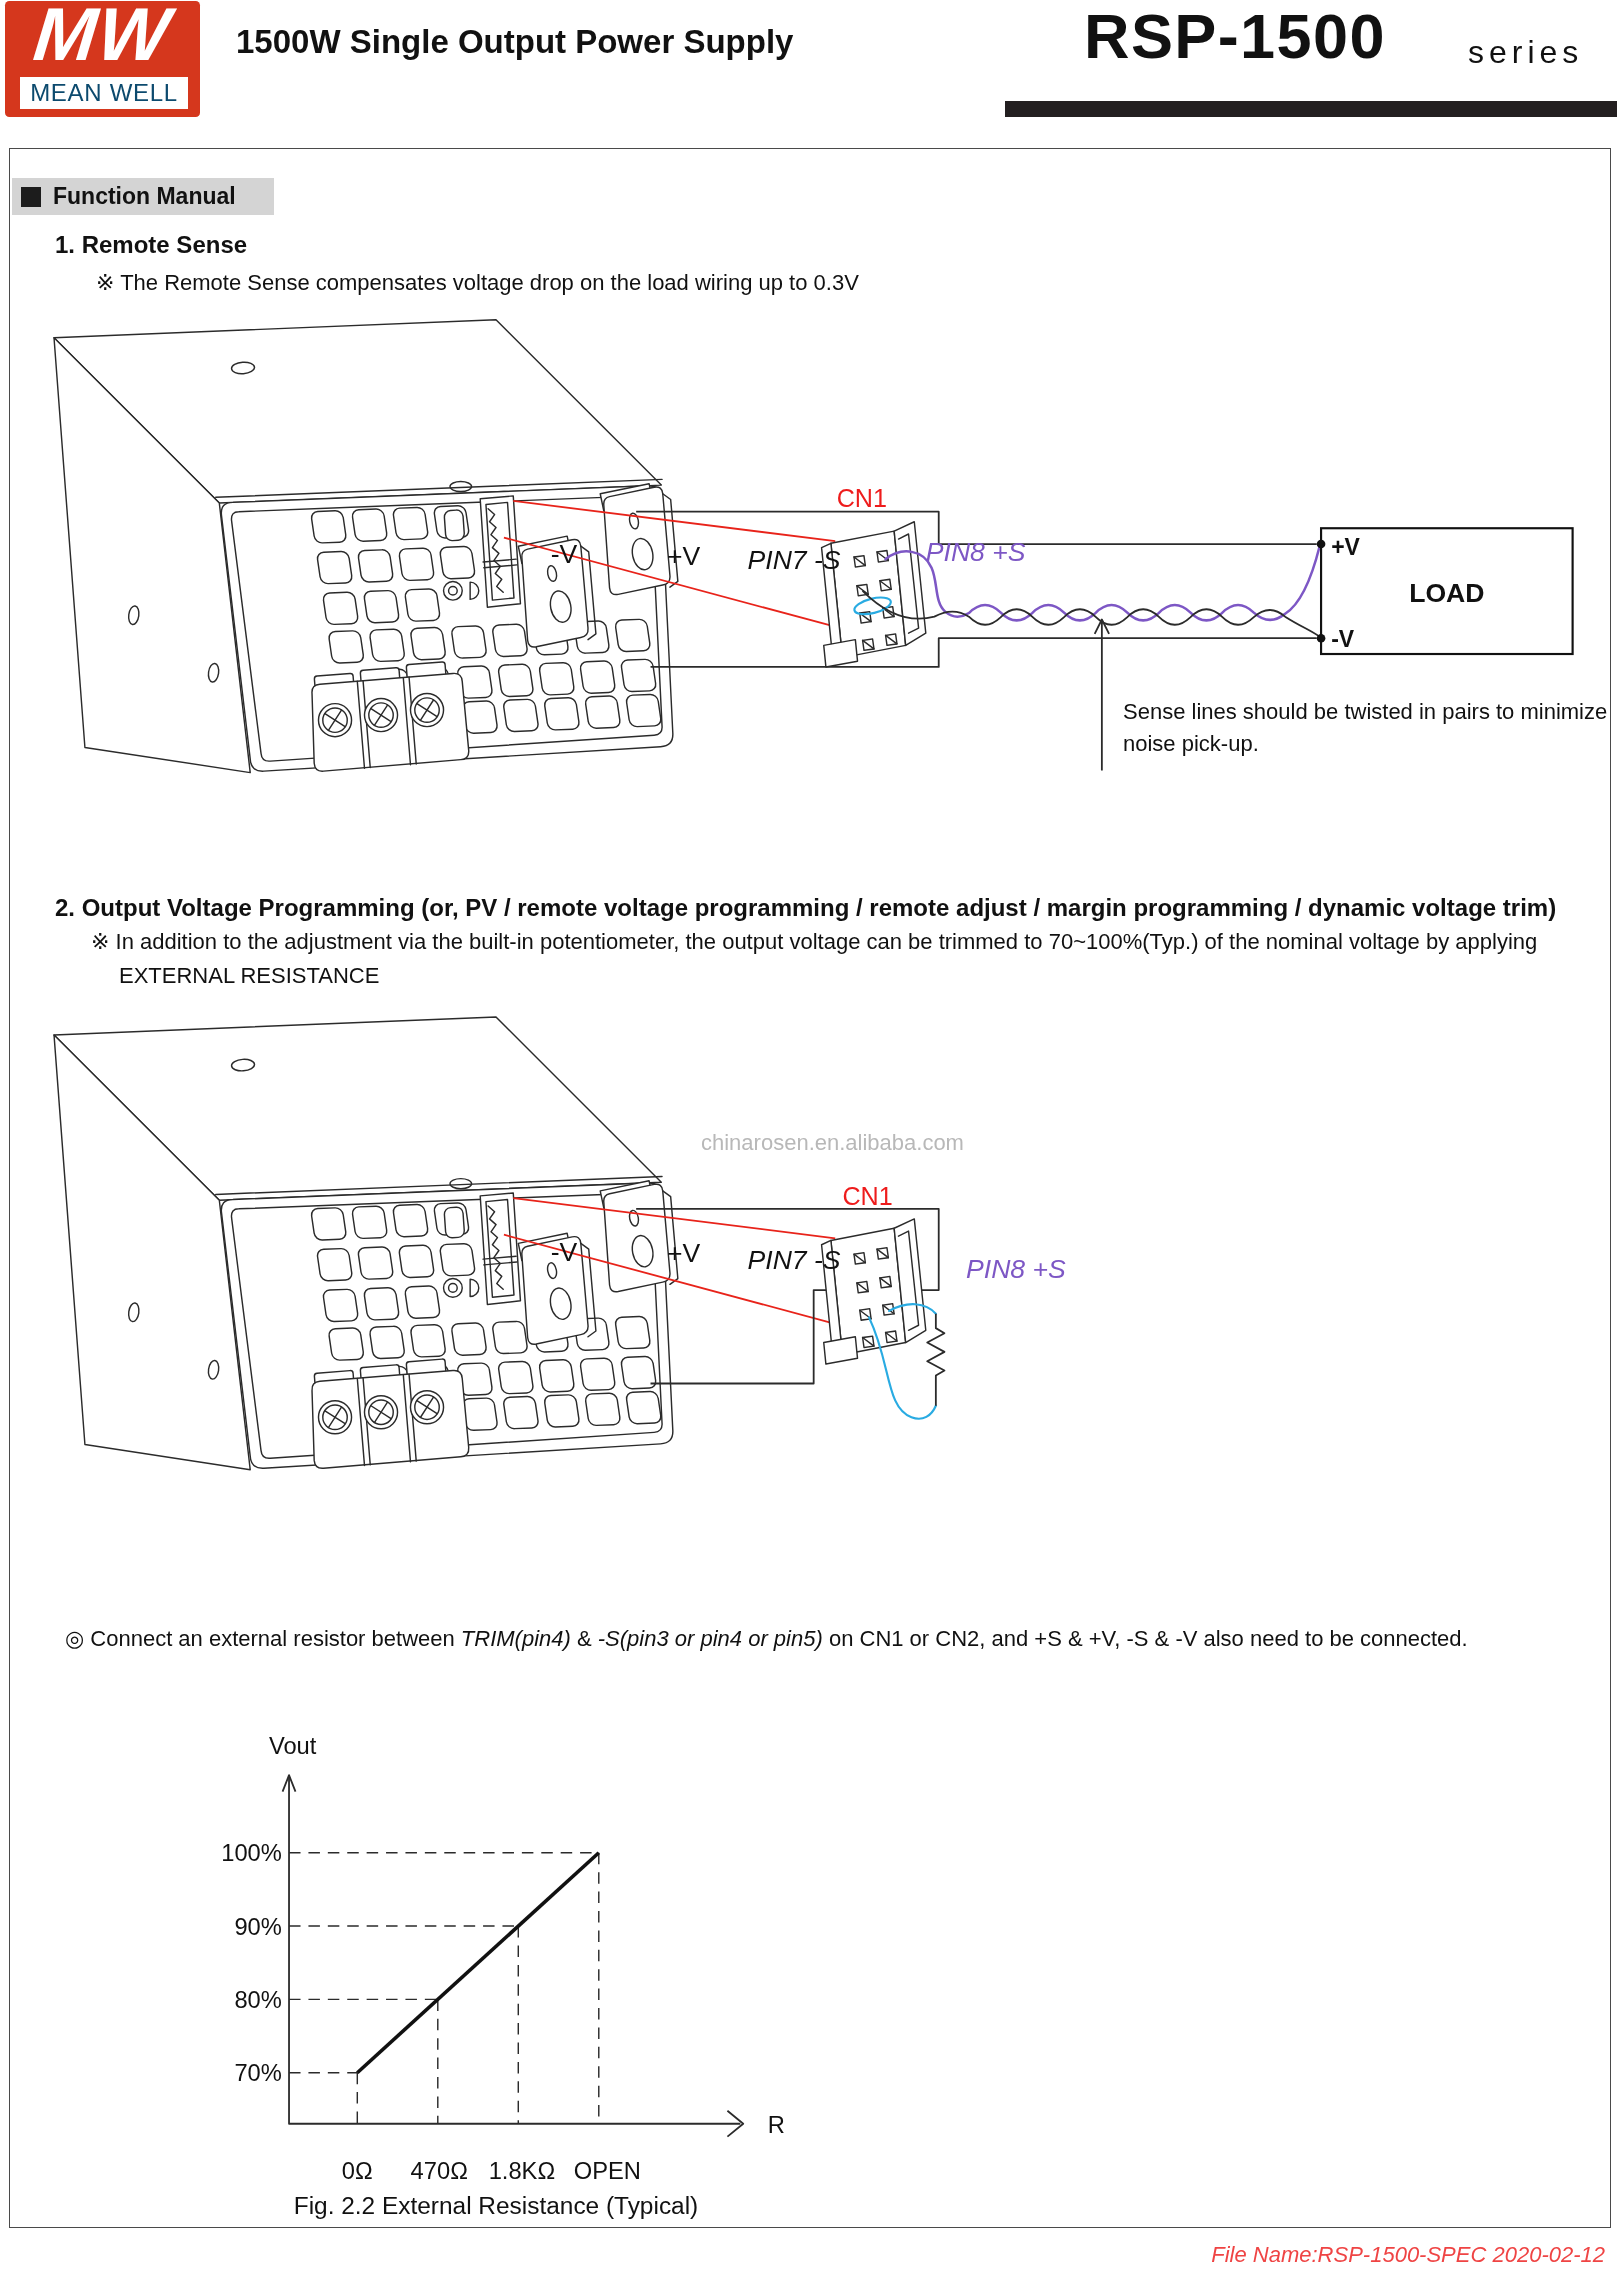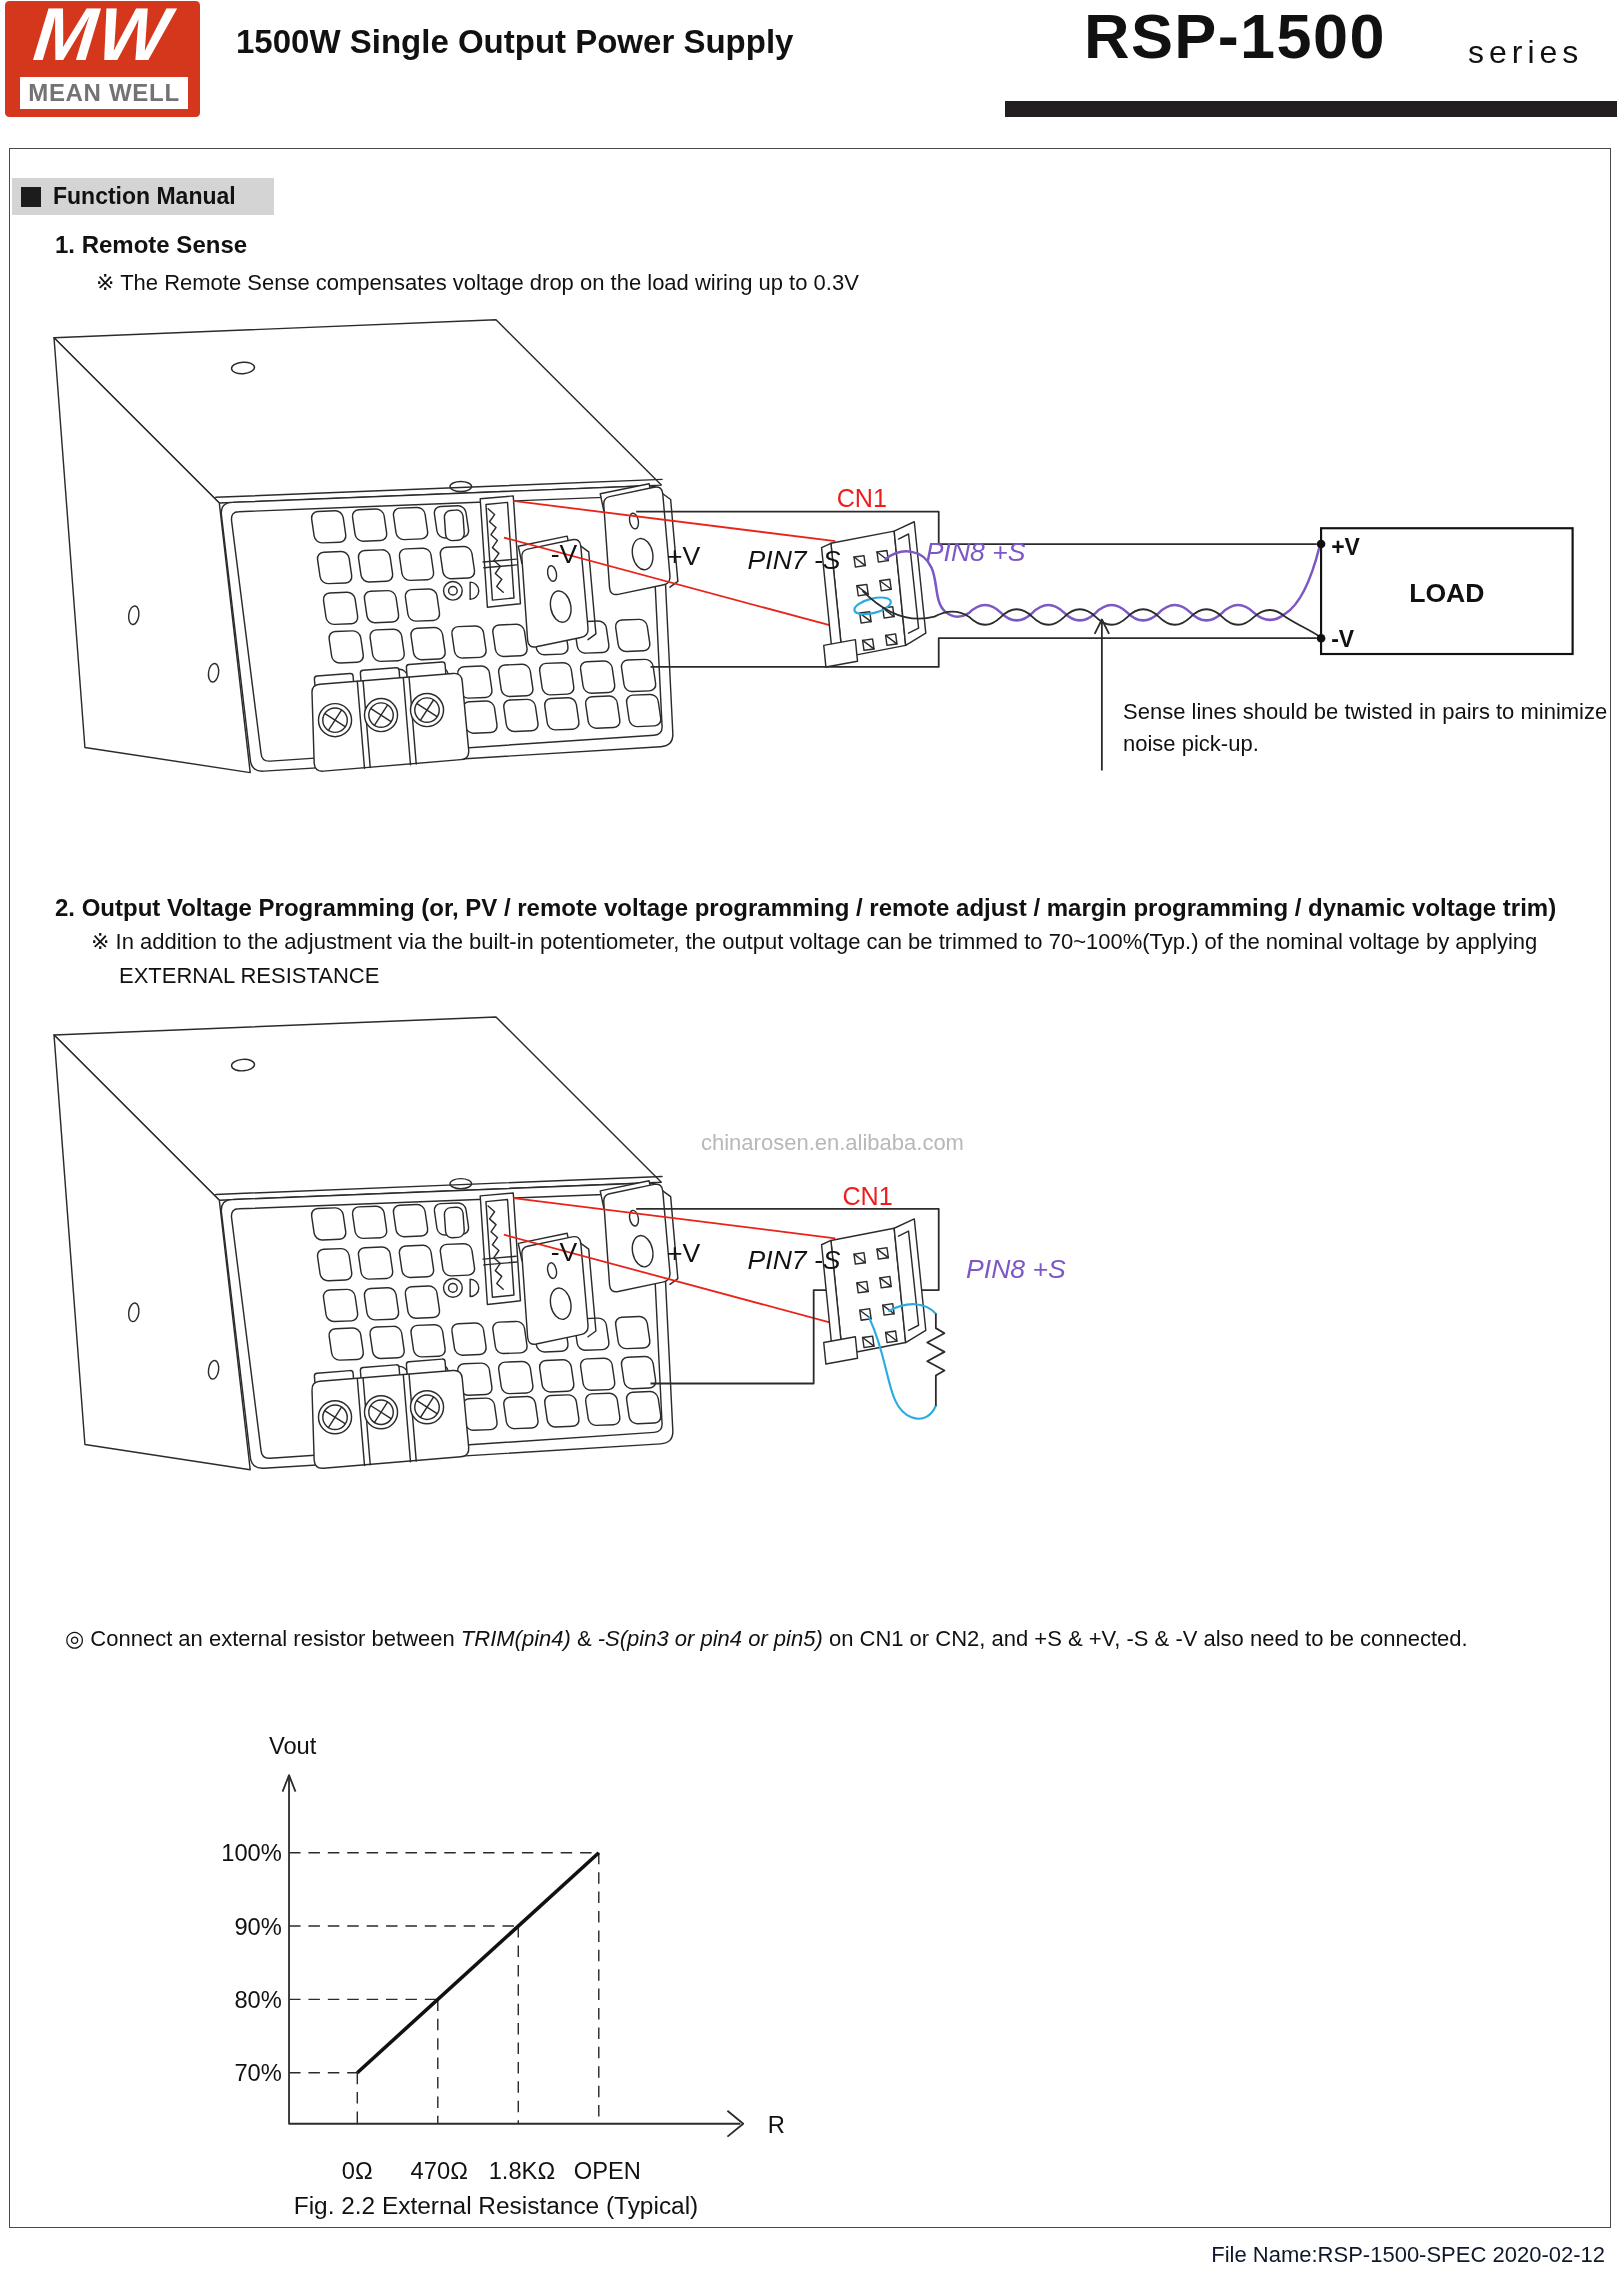--- a/index.html
+++ b/index.html
@@ -5,36 +5,36 @@
   html,body{margin:0;padding:0;background:#fff;}
   .page{position:relative;width:1618px;height:2284px;background:#fff;overflow:hidden;
         font-family:"Liberation Sans","DejaVu Sans",sans-serif;color:#111;}
   .abs{position:absolute;}
   
   .logo{left:5px;top:1.4px;width:195px;height:116px;background:#d5371d;border-radius:4.3px;}
   .logo-mw{position:absolute;left:0;right:0;top:-10px;text-align:center;color:#fff;
            font-size:75px;font-weight:800;font-style:italic;transform:skewX(-6deg);letter-spacing:1.4px;}
   .logo-strip{position:absolute;left:15px;top:76px;width:168px;height:32px;background:#fff;
               display:flex;align-items:center;justify-content:center;}
-  .logo-strip span{color:#737373;font-weight:700;font-size:24px;letter-spacing:0.7px;white-space:nowrap;}
+  .logo-strip span{color:#0c4a6e;font-weight:400;font-size:24px;letter-spacing:0.7px;white-space:nowrap;}
   .doc-title{left:236px;top:23px;font-size:33px;font-weight:600;letter-spacing:0;}
   .series{left:1084px;top:0px;font-size:63px;font-weight:800;letter-spacing:1.4px;}
   .series-suffix{left:1468px;top:34px;font-size:32px;font-weight:400;letter-spacing:5px;}
   .hbar{left:1005px;top:101px;width:613px;height:16px;background:#231f20;}
   
   .frame{left:8.6px;top:148px;width:1600px;height:2078px;border:1.4px solid #4a4a4a;}
   .fm-bar{left:12.2px;top:178px;width:262px;height:37px;background:#d4d4d4;display:flex;align-items:center;}
   .fm-sq{width:20px;height:20px;background:#1c1c1c;margin-left:9.3px;}
   .fm-txt{font-size:23px;font-weight:700;margin-left:11.5px;white-space:nowrap;}
   .s-title{font-size:24px;font-weight:700;white-space:nowrap;}
   .s-note{font-size:22px;white-space:nowrap;}
   .sense-note{left:1123px;top:696px;width:503px;font-size:22px;line-height:1.45;}
   .watermark{left:701px;top:1130px;font-size:22px;color:#b8b8b8;}
   .note3{left:65px;top:1626px;font-size:22px;white-space:nowrap;}
-  .footer{right:13px;top:2242px;font-size:22px;color:#0f172a;text-align:right;}
+  .footer{right:13px;top:2242px;font-size:22px;font-style:italic;color:#ef4444;text-align:right;}
   
   svg{position:absolute;left:0;top:0;}
   .ln{fill:none;stroke:#2b2b2b;stroke-width:2;stroke-linejoin:round;stroke-linecap:round;}
   .wh{fill:#ffffff;stroke:#2b2b2b;stroke-width:2;stroke-linejoin:round;}
   .vr{fill:#ffffff;stroke:#2b2b2b;stroke-width:2;}
   .wire{fill:none;stroke:#2b2b2b;stroke-width:2.5;stroke-linejoin:round;}
   .redln{fill:none;stroke:#e8231a;stroke-width:2.5;}
   .purple{fill:none;stroke:#7d57c5;stroke-width:3.5;stroke-linecap:round;}
   .blue{fill:none;stroke:#29abe2;stroke-width:3;stroke-linecap:round;}
   .dash{fill:none;stroke:#2b2b2b;stroke-width:2;stroke-dasharray:16 11;}

